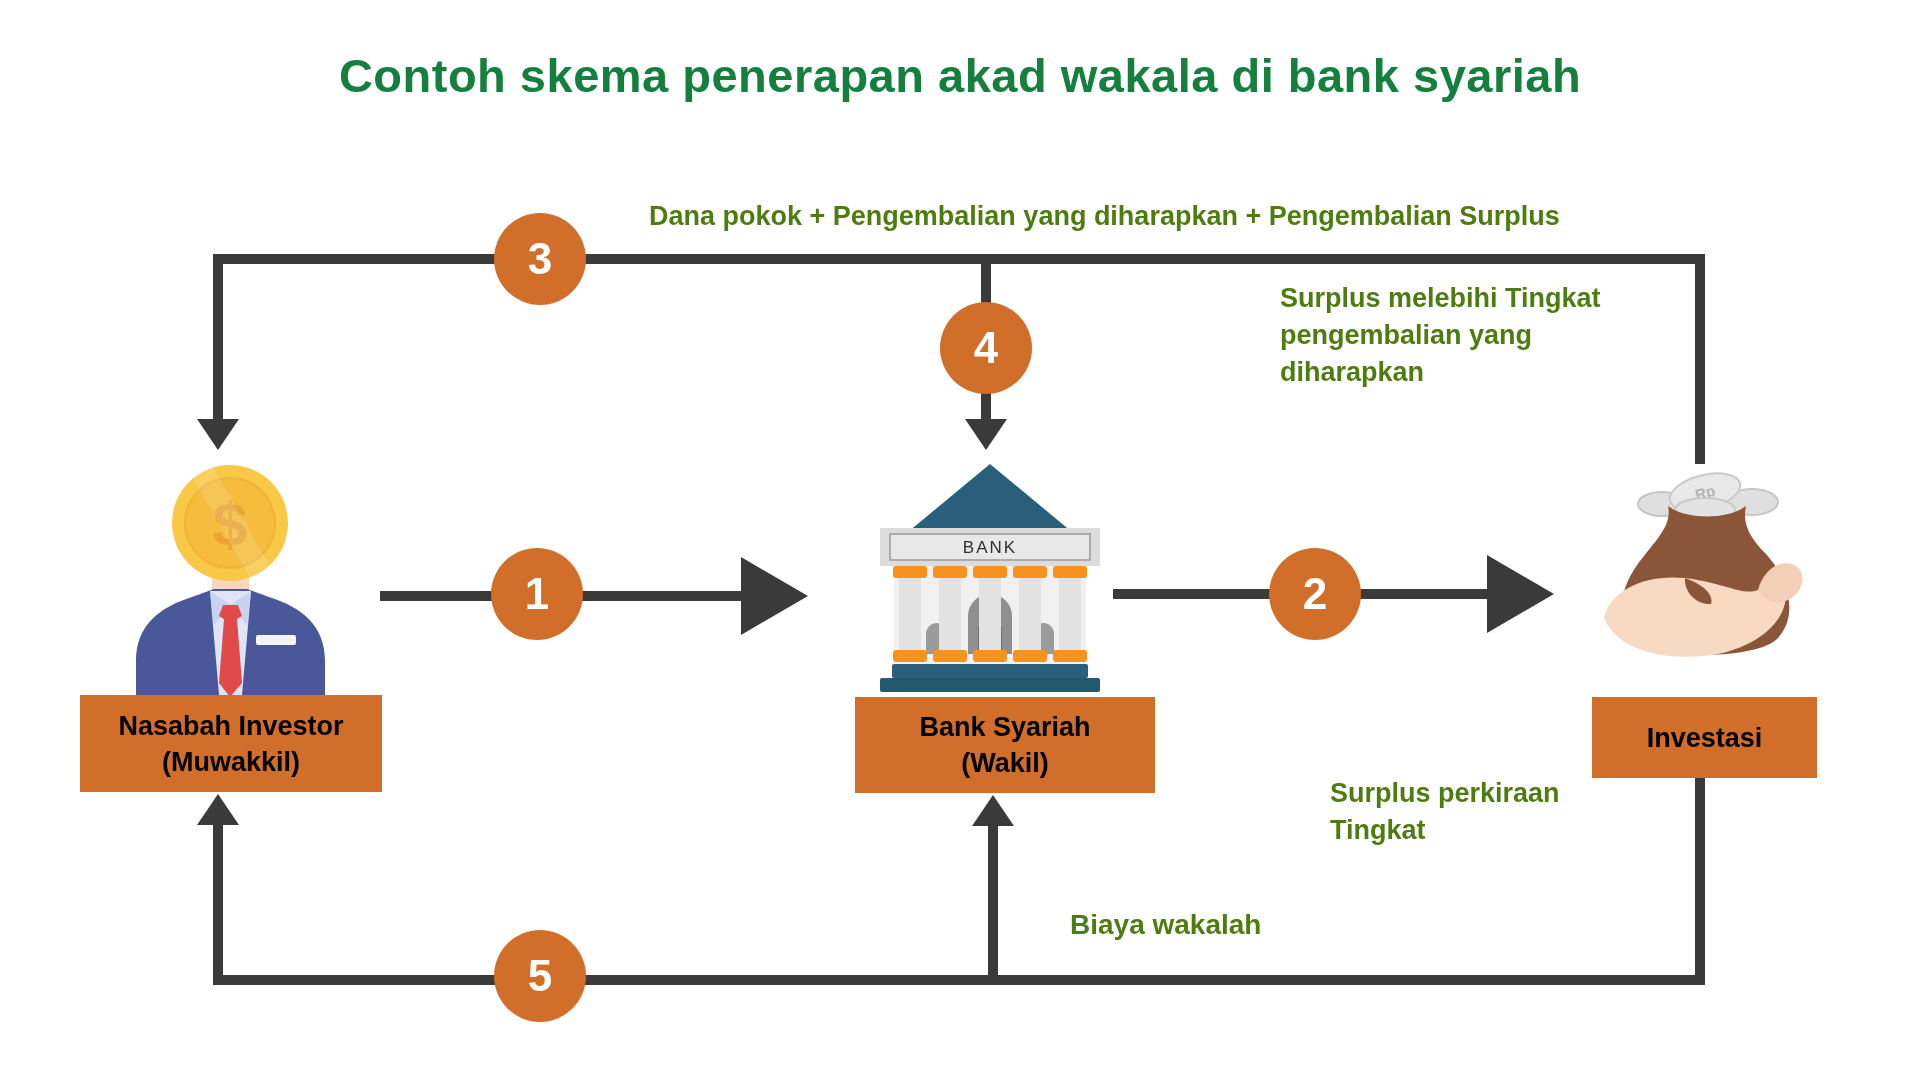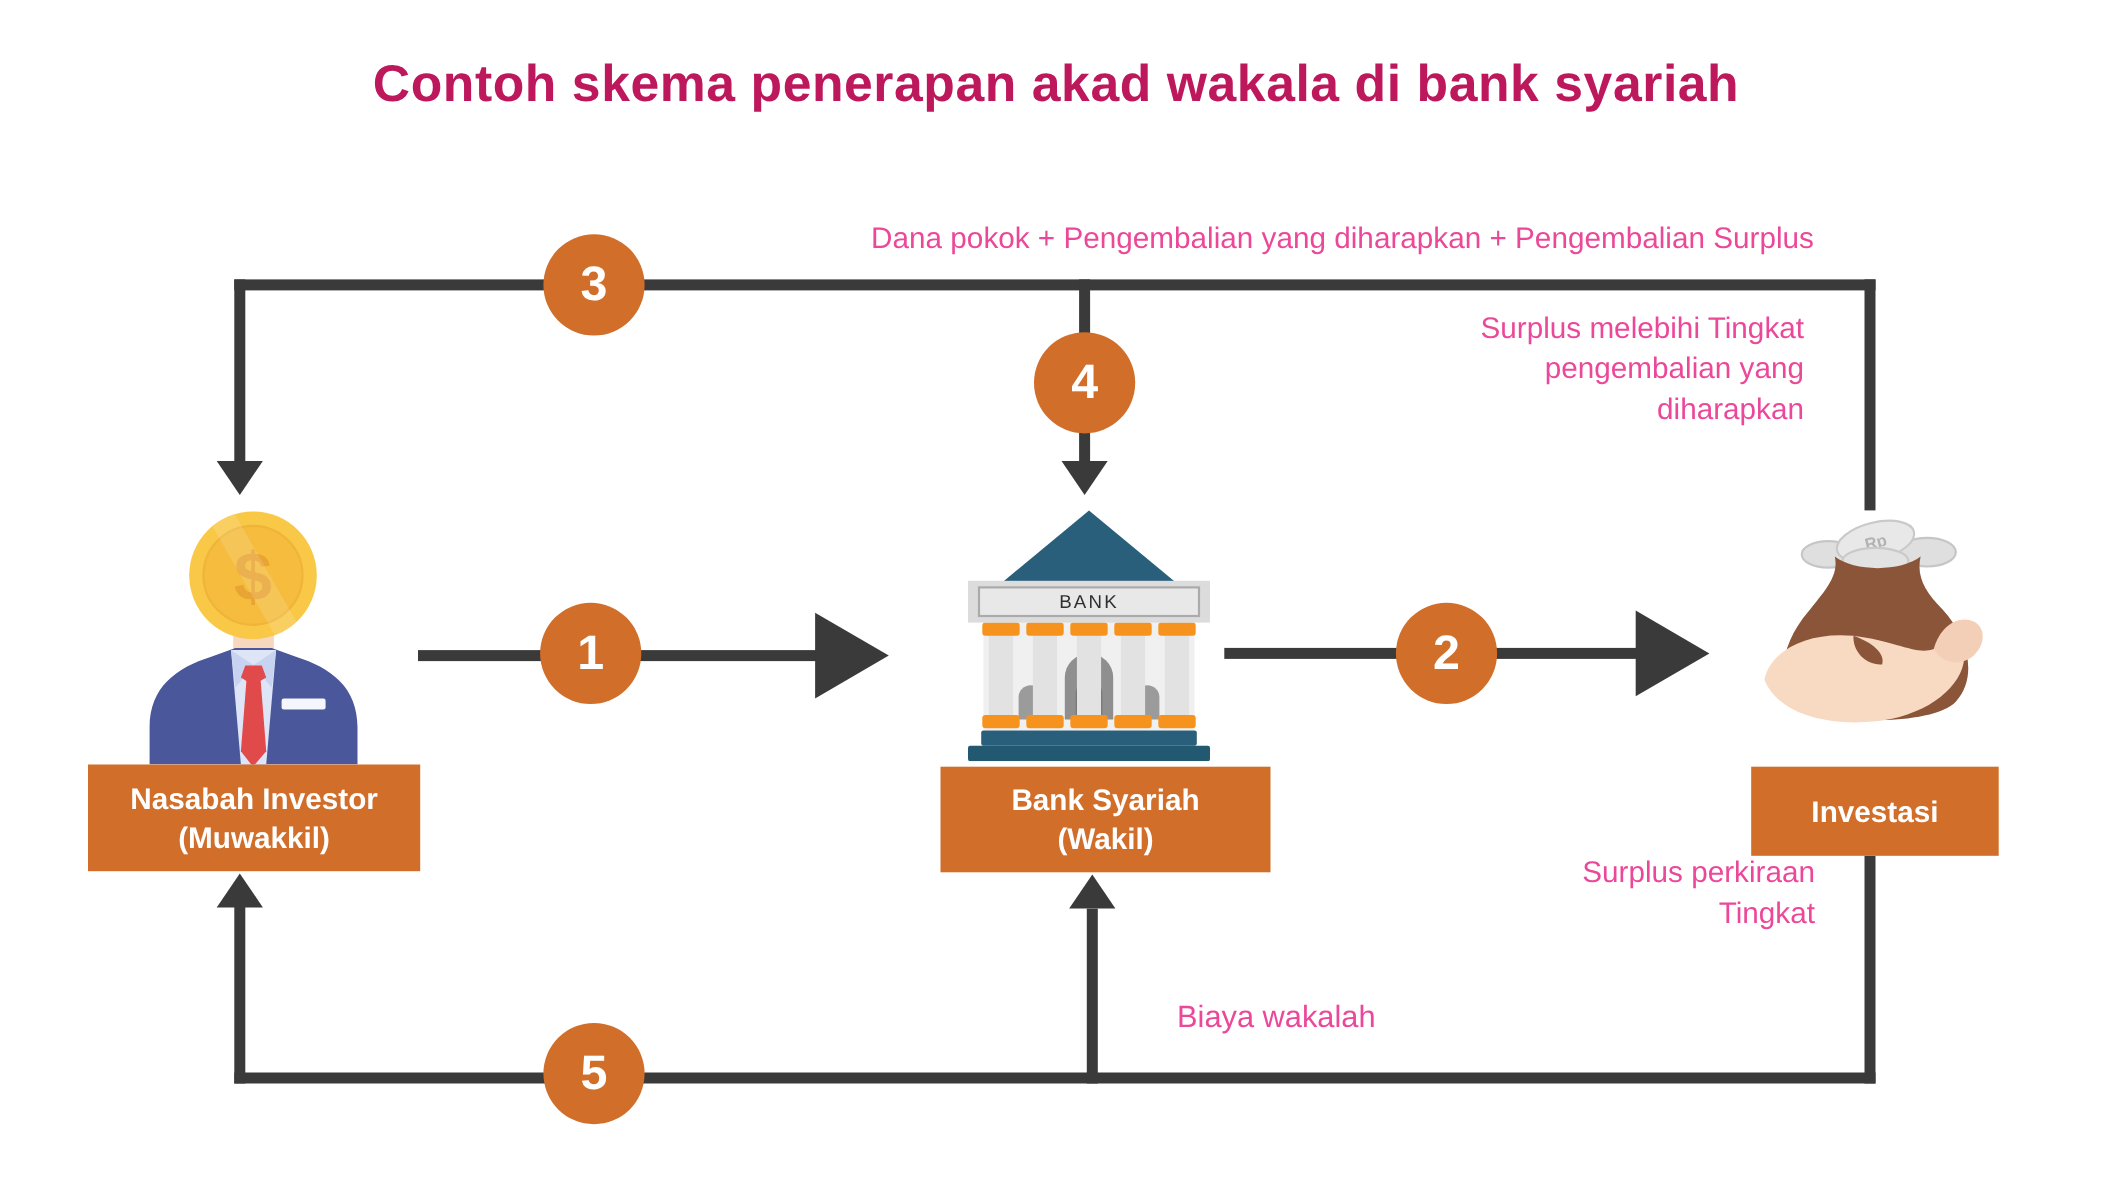--- a/index.html
+++ b/index.html
@@ -2,40 +2,40 @@
 <html><head>
 <meta charset="utf-8">
 <style>
   html,body{margin:0;padding:0;background:#ffffff;}
   .canvas{
     position:relative;width:1920px;height:1080px;background:#ffffff;overflow:hidden;
     font-family:"Liberation Sans","DejaVu Sans",sans-serif;color:#141414;
   }
   .page-title{
     position:absolute;top:48px;left:0;width:1920px;text-align:center;
-    font-size:47px;font-weight:800;color:#be185d;letter-spacing:0.5px;margin:0;
+    font-size:47px;font-weight:800;color:#15803d;letter-spacing:0.5px;margin:0;
   }
   .line{position:absolute;background:#3A3A3A;}
   .hline{height:10px;}
   .vline{width:10px;}
   .arrow-down{position:absolute;width:0;height:0;
     border-left:21px solid transparent;border-right:21px solid transparent;border-top:31px solid #3A3A3A;}
   .arrow-up{position:absolute;width:0;height:0;
     border-left:21px solid transparent;border-right:21px solid transparent;border-bottom:31px solid #3A3A3A;}
   .arrow-right{position:absolute;width:0;height:0;
     border-top:39px solid transparent;border-bottom:39px solid transparent;border-left:67px solid #3A3A3A;}
   .step-circle{
     position:absolute;width:92px;height:92px;border-radius:50%;background:#D06E2A;
     color:#ffffff;font-size:44px;font-weight:bold;display:flex;align-items:center;justify-content:center;
   }
   .entity-box{
-    position:absolute;background:#D06E2A;color:#ffffff;font-weight:bold;text-align:center;
+    position:absolute;background:#D06E2A;color:#000000;font-weight:bold;text-align:center;
     display:flex;flex-direction:column;justify-content:center;font-size:27px;line-height:36px;
   }
-  .flow-label{position:absolute;font-weight:normal;font-size:27px;color:#ec4899;text-align:right;line-height:37px;}
+  .flow-label{position:absolute;font-weight:bold;font-size:27px;color:#4d7c0f;text-align:left;line-height:37px;}
   .icon{position:absolute;}
 </style>
 </head>
 <body>
 
 <div class="canvas">
 
   <h1 class="page-title">Contoh skema penerapan akad wakala di bank syariah</h1>
 
   <div class="line hline" style="left:213px;top:254px;width:1492px;"></div>

